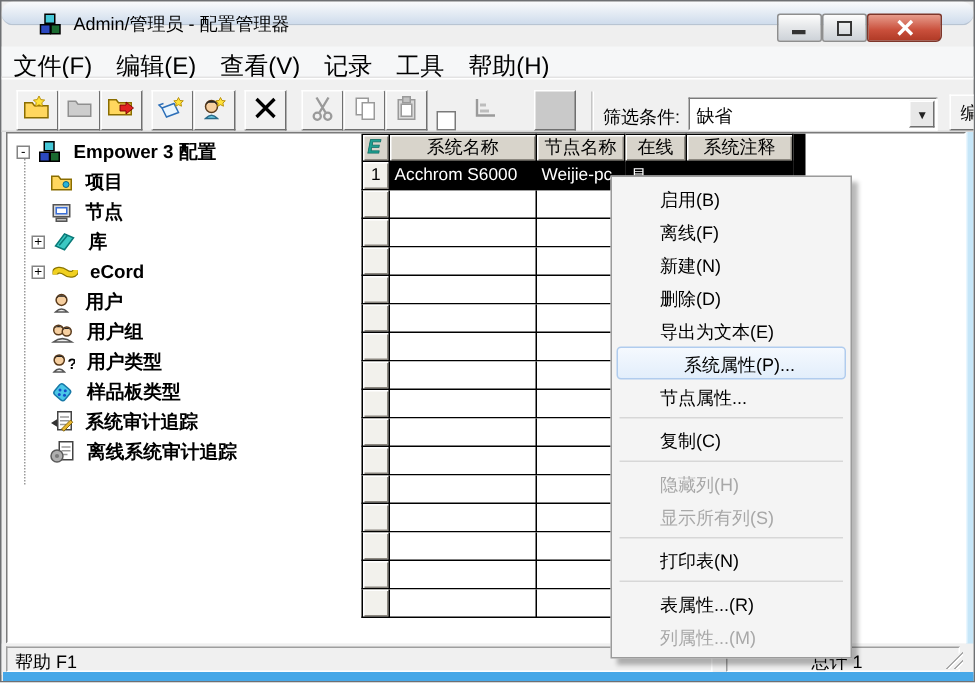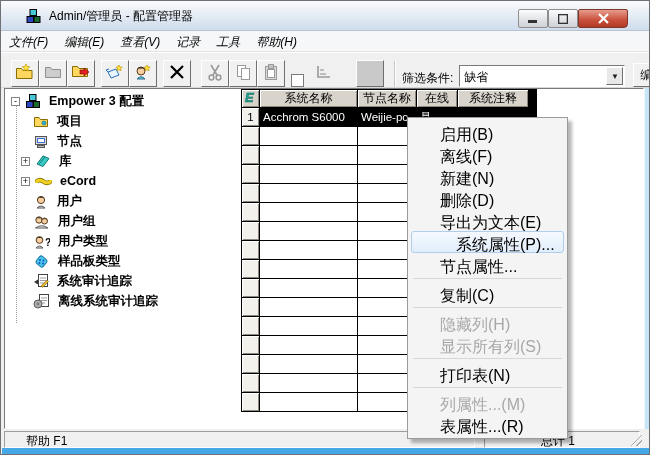--- a/index.html
+++ b/index.html
@@ -4,39 +4,40 @@
 <style>
   * { margin:0; padding:0; box-sizing:border-box; }
   html,body { width:650px; height:455px; font-family:"Liberation Sans", sans-serif; }
   #window {
     position:relative; width:650px; height:455px;
     background:#EFEFEF; border:1px solid #6E7073; overflow:hidden;
     font-size:12px; color:#000;
   }
   
   #titlebar {
-    position:absolute; left:0; top:0; width:648px; height:30px;
+    position:absolute; left:0; top:0; width:648px; height:16px;
     background:linear-gradient(var(--titlebar-top,#FAFBFC), var(--titlebar-bottom,#CFDCEC));
     border-bottom:1px solid #B8C4D2;
+    border-radius:15px;
   }
   #title-icon { position:absolute; left:24px; top:7px; }
   #title-text { position:absolute; left:48px; top:7px; font-size:12px; }
   .winbtn {
     position:absolute; top:8px; height:19px; border:1px solid #8E8E8E; border-radius:2px;
     background:linear-gradient(#FDFDFD,#E6E8EA 45%,#CDD2D8); display:flex; align-items:center; justify-content:center;
   }
   #btn-min { left:517px; width:30px; }
   #btn-max { left:547px; width:30px; }
   #btn-close { left:577px; width:50px; background:linear-gradient(#E79C8C,var(--close-red,#C94F3B) 60%,#B03A26); border-color:#7E362A; border-radius:2px 2px 4px 2px; }
   
   #menubar {
     position:absolute; left:0; top:30px; width:648px; height:21px;
     background:#F6F7F8; display:flex; align-items:stretch; border-bottom:1px solid #E3E3E3;
   }
-  .menu-item { padding:3px 8px 0 8px; font-size:12px;font-style:italic; }
+  .menu-item { padding:3px 8px 0 8px; font-size:16px; }
   
   #toolbar {
     position:absolute; left:0; top:51px; width:648px; height:36px;
     background:#F0F0F0; border-top:1px solid #FFFFFF; border-bottom:1px solid #D8D8D8;
     display:flex; align-items:flex-end; padding:3px 0 0 10px;
   }
   .tbtn {
     width:28px; height:27px; background:#F1F1F1;
     border:1px solid; border-color:#FFFFFF #6F6F6F #6F6F6F #FFFFFF;
     display:flex; align-items:center; justify-content:center; flex:none;
@@ -91,33 +92,33 @@
   #grid .corner { border-left:1px solid #000; }
   #grid td:first-child, #grid th:first-child { border-left:1px solid #000; }
   #grid tr.selrow td:not(.numcell) { background:#000; color:#FFF; }
   #grid-sliver { position:absolute; left:524px; top:0; width:8px; height:39px; background:#000; }
   
   #context-menu {
     position:absolute; left:406px; top:116px; width:161px;
     background:#F4F4F4; border:1px solid #9B9B9B; padding:3px 2px;
     box-shadow:4px 4px 3px rgba(0,0,0,0.28); z-index:10;
   }
-  .cmi { height:22px; padding:4px 8px 0 30px; font-size:16px; white-space:nowrap; }
+  .cmi { height:22px; padding:4px 8px 0 30px; font-size:12px; white-space:nowrap; }
   .cmi.disabled { color:#A8A8A8; }
   .cmi.hilite {
     border:1px solid var(--menu-hilite-border,#B0CCEE); border-radius:3px;
     background:linear-gradient(var(--menu-hilite-top,#F5F9FE),var(--menu-hilite-bottom,#E2EEFB));
     padding-top:3px; padding-left:44px; margin:0 1px;
   }
   .cmsep { height:1px; background:#D7D7D7; margin:3px 3px; }
   
   #statusbar { position:absolute; left:0; top:428px; width:648px; height:21px; background:#F0F0F0; }
   .spanel {
     position:absolute; top:2px; height:17px; border:1px solid; border-color:#9E9E9E #FFF #FFF #9E9E9E;
-    font-size:12px; padding:1px 0 0 21px; overflow:hidden;
+    font-size:12px; padding:1px 0 0 5px; overflow:hidden;
   }
   #status-help { left:3px; width:471px; }
   #status-total { left:483px; width:156px; padding-left:56px; }
   #resize-grip {
     position:absolute; right:7px; top:4px; width:13px; height:13px;
     background:repeating-linear-gradient(135deg,#F0F0F0 0 2px,#A9A9A9 2px 3px,#FFF 3px 4px);
     clip-path:polygon(100% 0,100% 100%,0 100%);
   }
   
   #band-bottom { position:absolute; left:1px; bottom:0; width:648px; height:6px; background:var(--window-bottom-blue,#47A8E8); }
@@ -520,22 +521,22 @@
     <div class="cmi hilite">系统属性(P)...</div>
     <div class="cmi">节点属性...</div>
     <div class="cmsep"></div>
     <div class="cmi">复制(C)</div>
     <div class="cmsep"></div>
     <div class="cmi disabled">隐藏列(H)</div>
     <div class="cmi disabled">显示所有列(S)</div>
     <div class="cmsep"></div>
     <div class="cmi">打印表(N)</div>
     <div class="cmsep"></div>
+    <div class="cmi">表属性...(R)</div>
     <div class="cmi disabled">列属性...(M)</div>
-    <div class="cmi">表属性...(R)</div>
   </div>
 
   <div id="statusbar">
     <div class="spanel" id="status-help">帮助 F1</div>
     <div class="spanel" id="status-total">总计 1</div>
     <div id="resize-grip"></div>
   </div>
 
   <div id="band-right"></div>
   <div id="band-bottom"></div>

